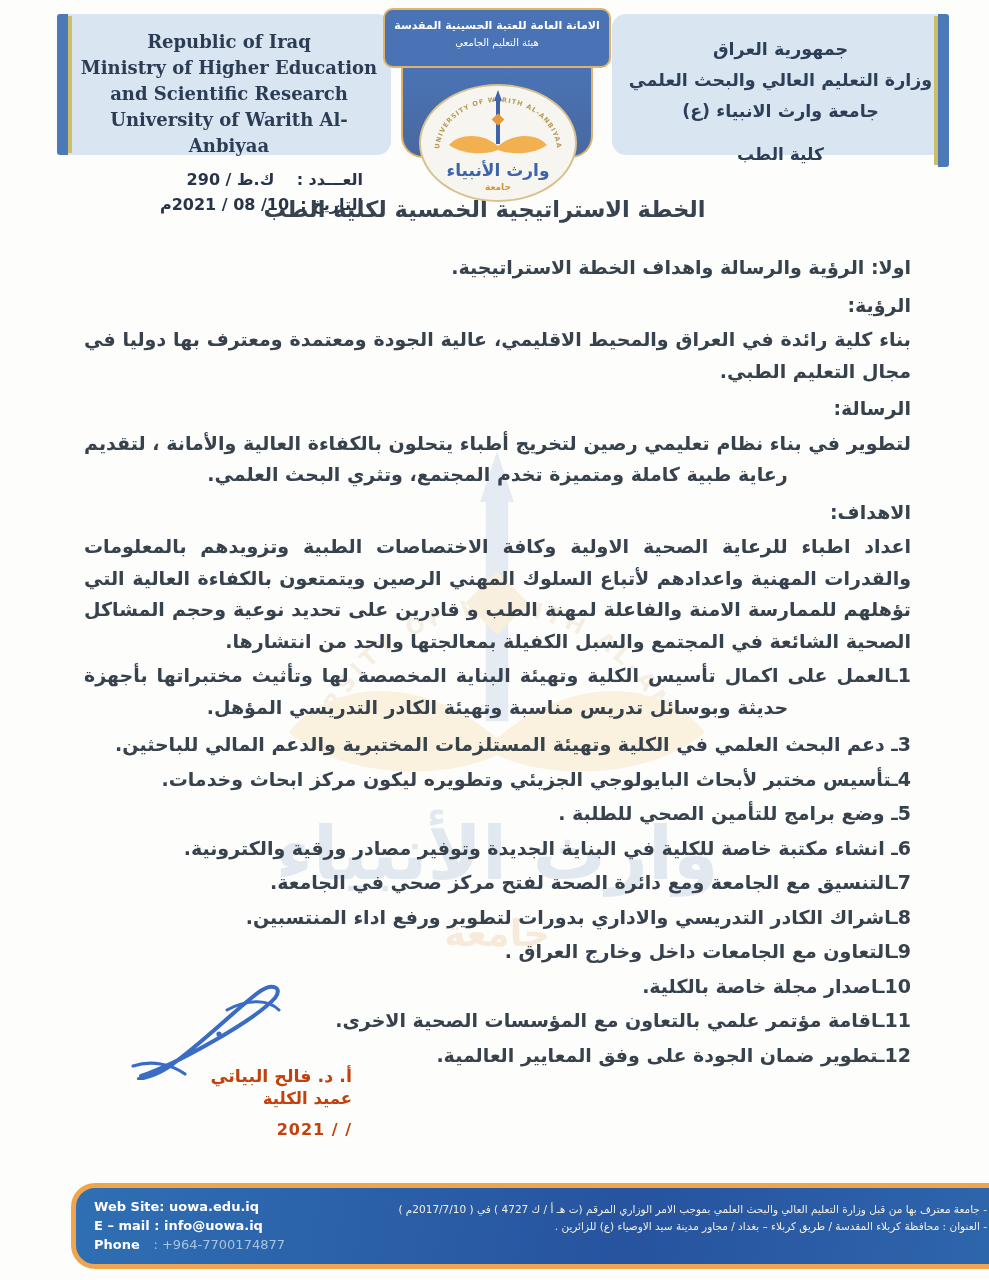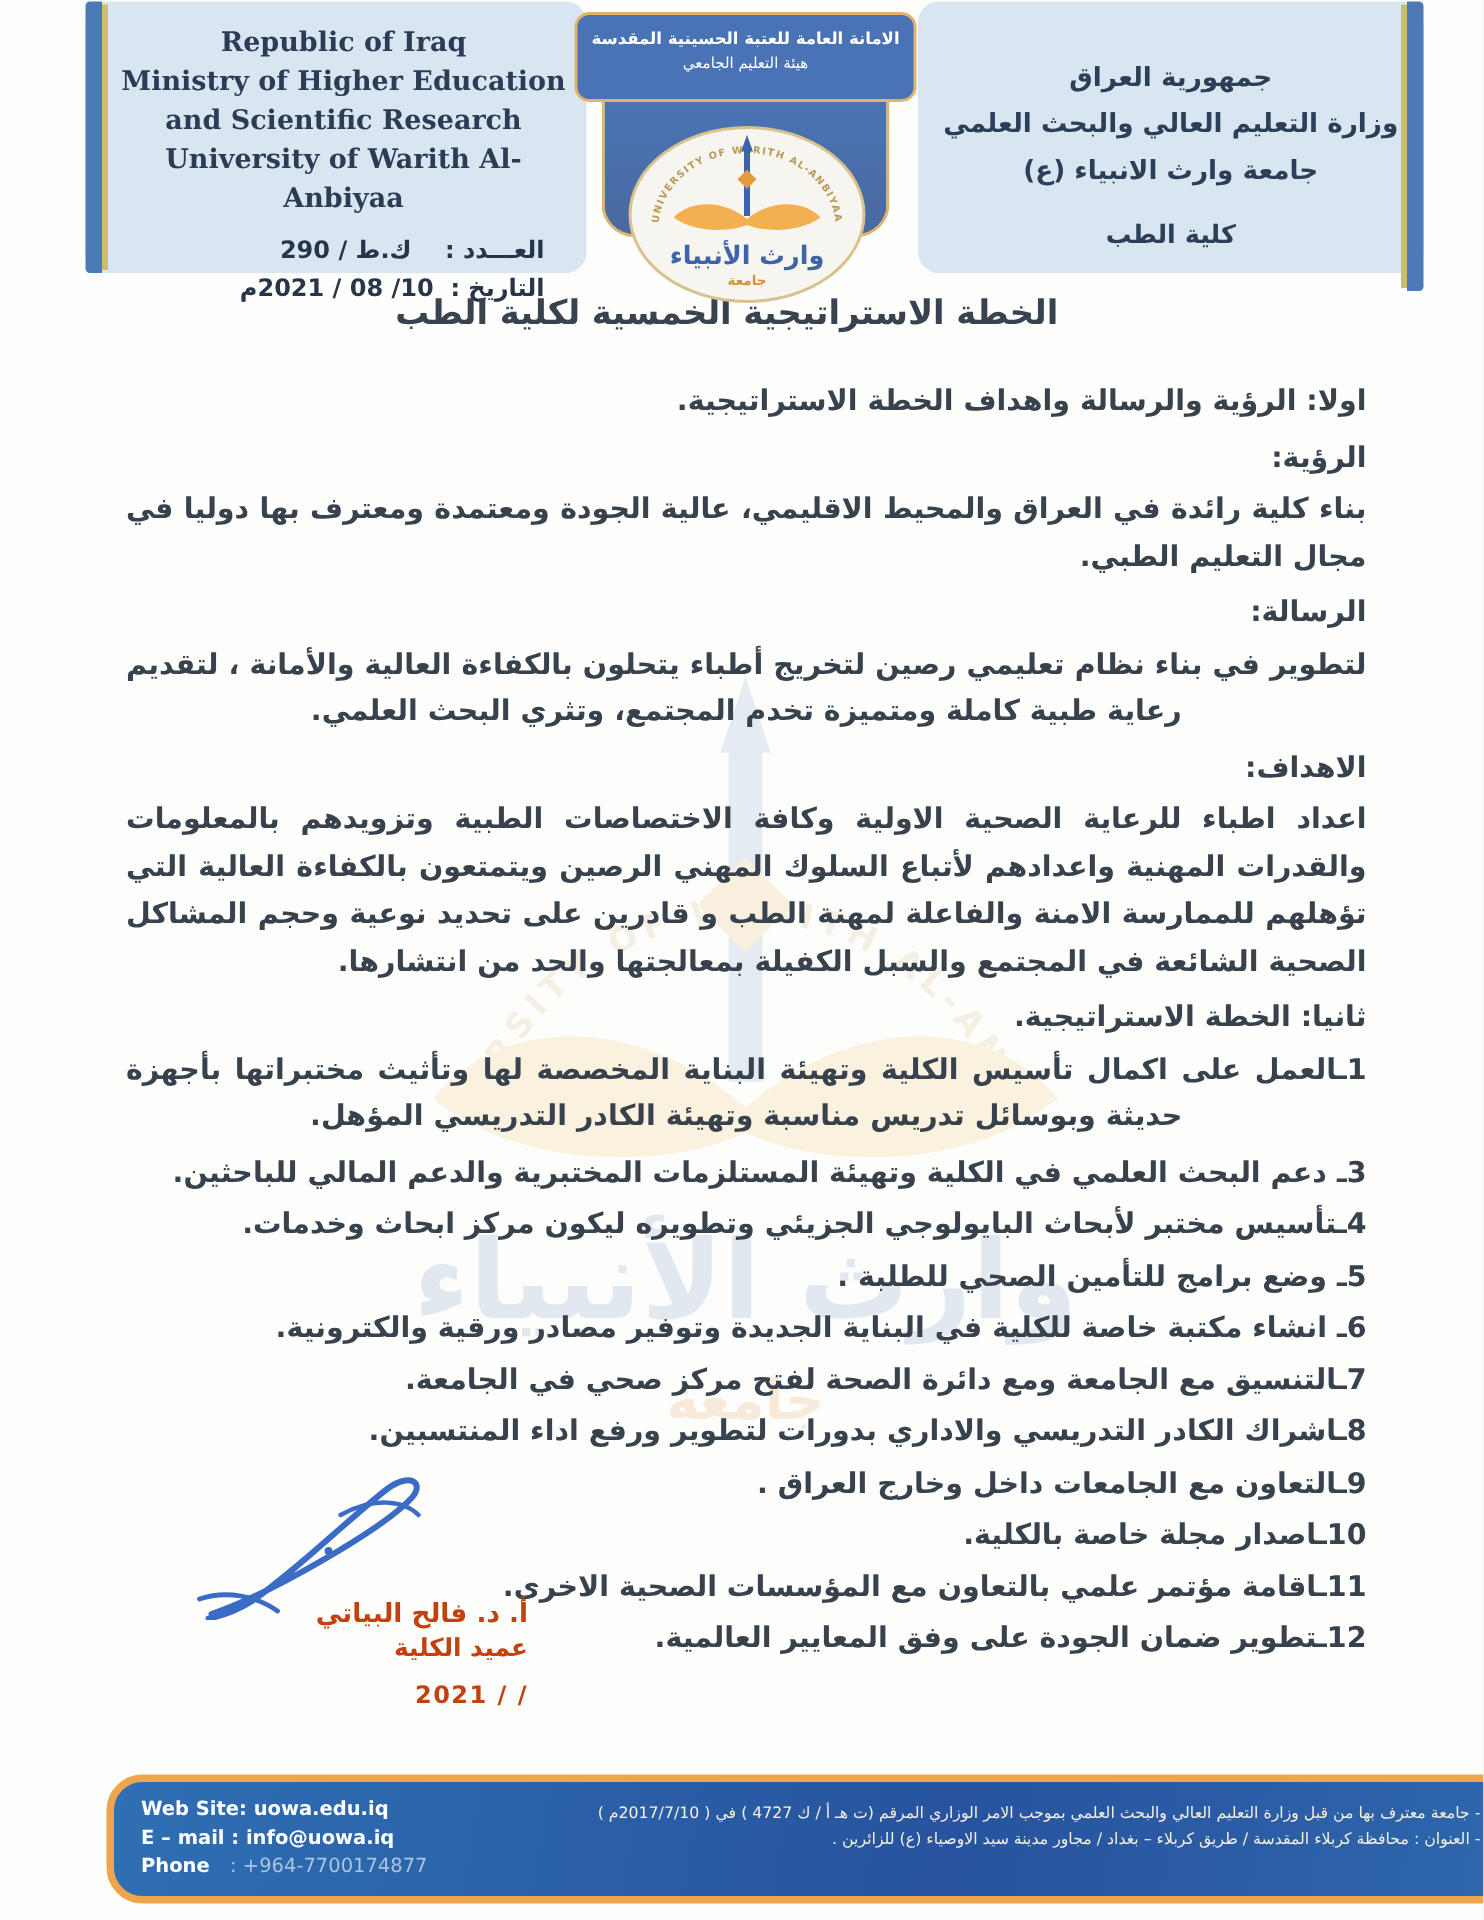--- a/index.html
+++ b/index.html
@@ -4,21 +4,21 @@
 <style>
   html,body { margin:0; padding:0; background:#e9e9e9; }
   .page {
     position:relative; width:989px; height:1280px; margin:0 auto;
     background:#fdfdfc; overflow:hidden;
     font-family:"DejaVu Sans", sans-serif;
   }
 
   
   .panel {
-    position:absolute; top:1px; height:181px;
+    position:absolute; top:14px; height:141px;
     background:#d9e6f2; border-radius:14px;
   }
   .panel-left  { left:57px;  width:334px; }
   .panel-right { left:612px; width:337px; }
   .vbar-l {
     position:absolute; left:0; top:0; bottom:0; width:11px;
     background:#4c7ab8; border-radius:3px 0 0 3px;
   }
   .vbar-l::after {
     content:""; position:absolute; right:-4px; top:2px; bottom:2px;
@@ -36,21 +36,21 @@
     padding:15px 6px 0 16px; text-align:center;
     font-family:"DejaVu Serif", serif; font-weight:bold;
     font-size:18px; line-height:26px; color:#2c3c55;
   }
   .ar-meta {
     direction:rtl; text-align:right; padding:8px 28px 0 10px;
     font-weight:bold; font-size:16px; line-height:25px; color:#273449;
   }
   .ar-meta .lbl { letter-spacing:0.5px; }
   .ar-lines {
-    padding-top:36px; text-align:center; direction:rtl;
+    padding-top:20px; text-align:center; direction:rtl;
     font-weight:bold; font-size:17.5px; line-height:31px; color:#2d3f58;
   }
   .college-line { margin-top:12px; font-size:17px; }
 
   
   .emblem-banner {
     position:absolute; left:383px; top:8px; width:224px; height:56px;
     background:#4a73b6; border:2px solid #dfb26e; border-radius:10px;
     color:#ffffff; text-align:center; direction:rtl; z-index:2;
   }
@@ -197,21 +197,20 @@
   <h1 class="doc-title">الخطة الاستراتيجية الخمسية لكلية الطب</h1>
 
   <div class="body-text">
     <p class="h">اولا: الرؤية والرسالة واهداف الخطة الاستراتيجية.</p>
     <p class="h gap-s">الرؤية:</p>
     <p class="para">بناء كلية رائدة في العراق والمحيط الاقليمي، عالية الجودة ومعتمدة ومعترف بها دوليا في مجال التعليم الطبي.</p>
     <p class="h gap-s">الرسالة:</p>
     <p class="para last-center">لتطوير في بناء نظام تعليمي رصين لتخريج أطباء يتحلون بالكفاءة العالية والأمانة ، لتقديم رعاية طبية كاملة ومتميزة تخدم المجتمع، وتثري البحث العلمي.</p>
     <p class="h gap-s">الاهداف:</p>
     <p class="para">اعداد اطباء للرعاية الصحية الاولية وكافة الاختصاصات الطبية وتزويدهم بالمعلومات والقدرات المهنية واعدادهم لأتباع السلوك المهني الرصين ويتمتعون بالكفاءة العالية التي تؤهلهم للممارسة الامنة والفاعلة لمهنة الطب و قادرين على تحديد نوعية وحجم المشاكل الصحية الشائعة في المجتمع والسبل الكفيلة بمعالجتها والحد من انتشارها.</p>
-    <p class="h gap-s">ثانيا: الخطة الاستراتيجية.</p>
     <p class="para last-center">1ـالعمل على اكمال تأسيس الكلية وتهيئة البناية المخصصة لها وتأثيث مختبراتها بأجهزة حديثة وبوسائل تدريس مناسبة وتهيئة الكادر التدريسي المؤهل.</p>
     <p class="para gap-s">3ـ دعم البحث العلمي في الكلية وتهيئة المستلزمات المختبرية والدعم المالي للباحثين.</p>
     <p class="para">4ـتأسيس مختبر لأبحاث البايولوجي الجزيئي وتطويره ليكون مركز ابحاث وخدمات.</p>
     <p class="para">5ـ وضع برامج للتأمين الصحي للطلبة .</p>
     <p class="para">6ـ انشاء مكتبة خاصة للكلية في البناية الجديدة وتوفير مصادر ورقية والكترونية.</p>
     <p class="para">7ـالتنسيق مع الجامعة ومع دائرة الصحة لفتح مركز صحي في الجامعة.</p>
     <p class="para">8ـاشراك الكادر التدريسي والاداري بدورات لتطوير ورفع اداء المنتسبين.</p>
     <p class="para">9ـالتعاون مع الجامعات داخل وخارج العراق .</p>
     <p class="para">10ـاصدار مجلة خاصة بالكلية.</p>
     <p class="para">11ـاقامة مؤتمر علمي بالتعاون مع المؤسسات الصحية الاخرى.</p>

